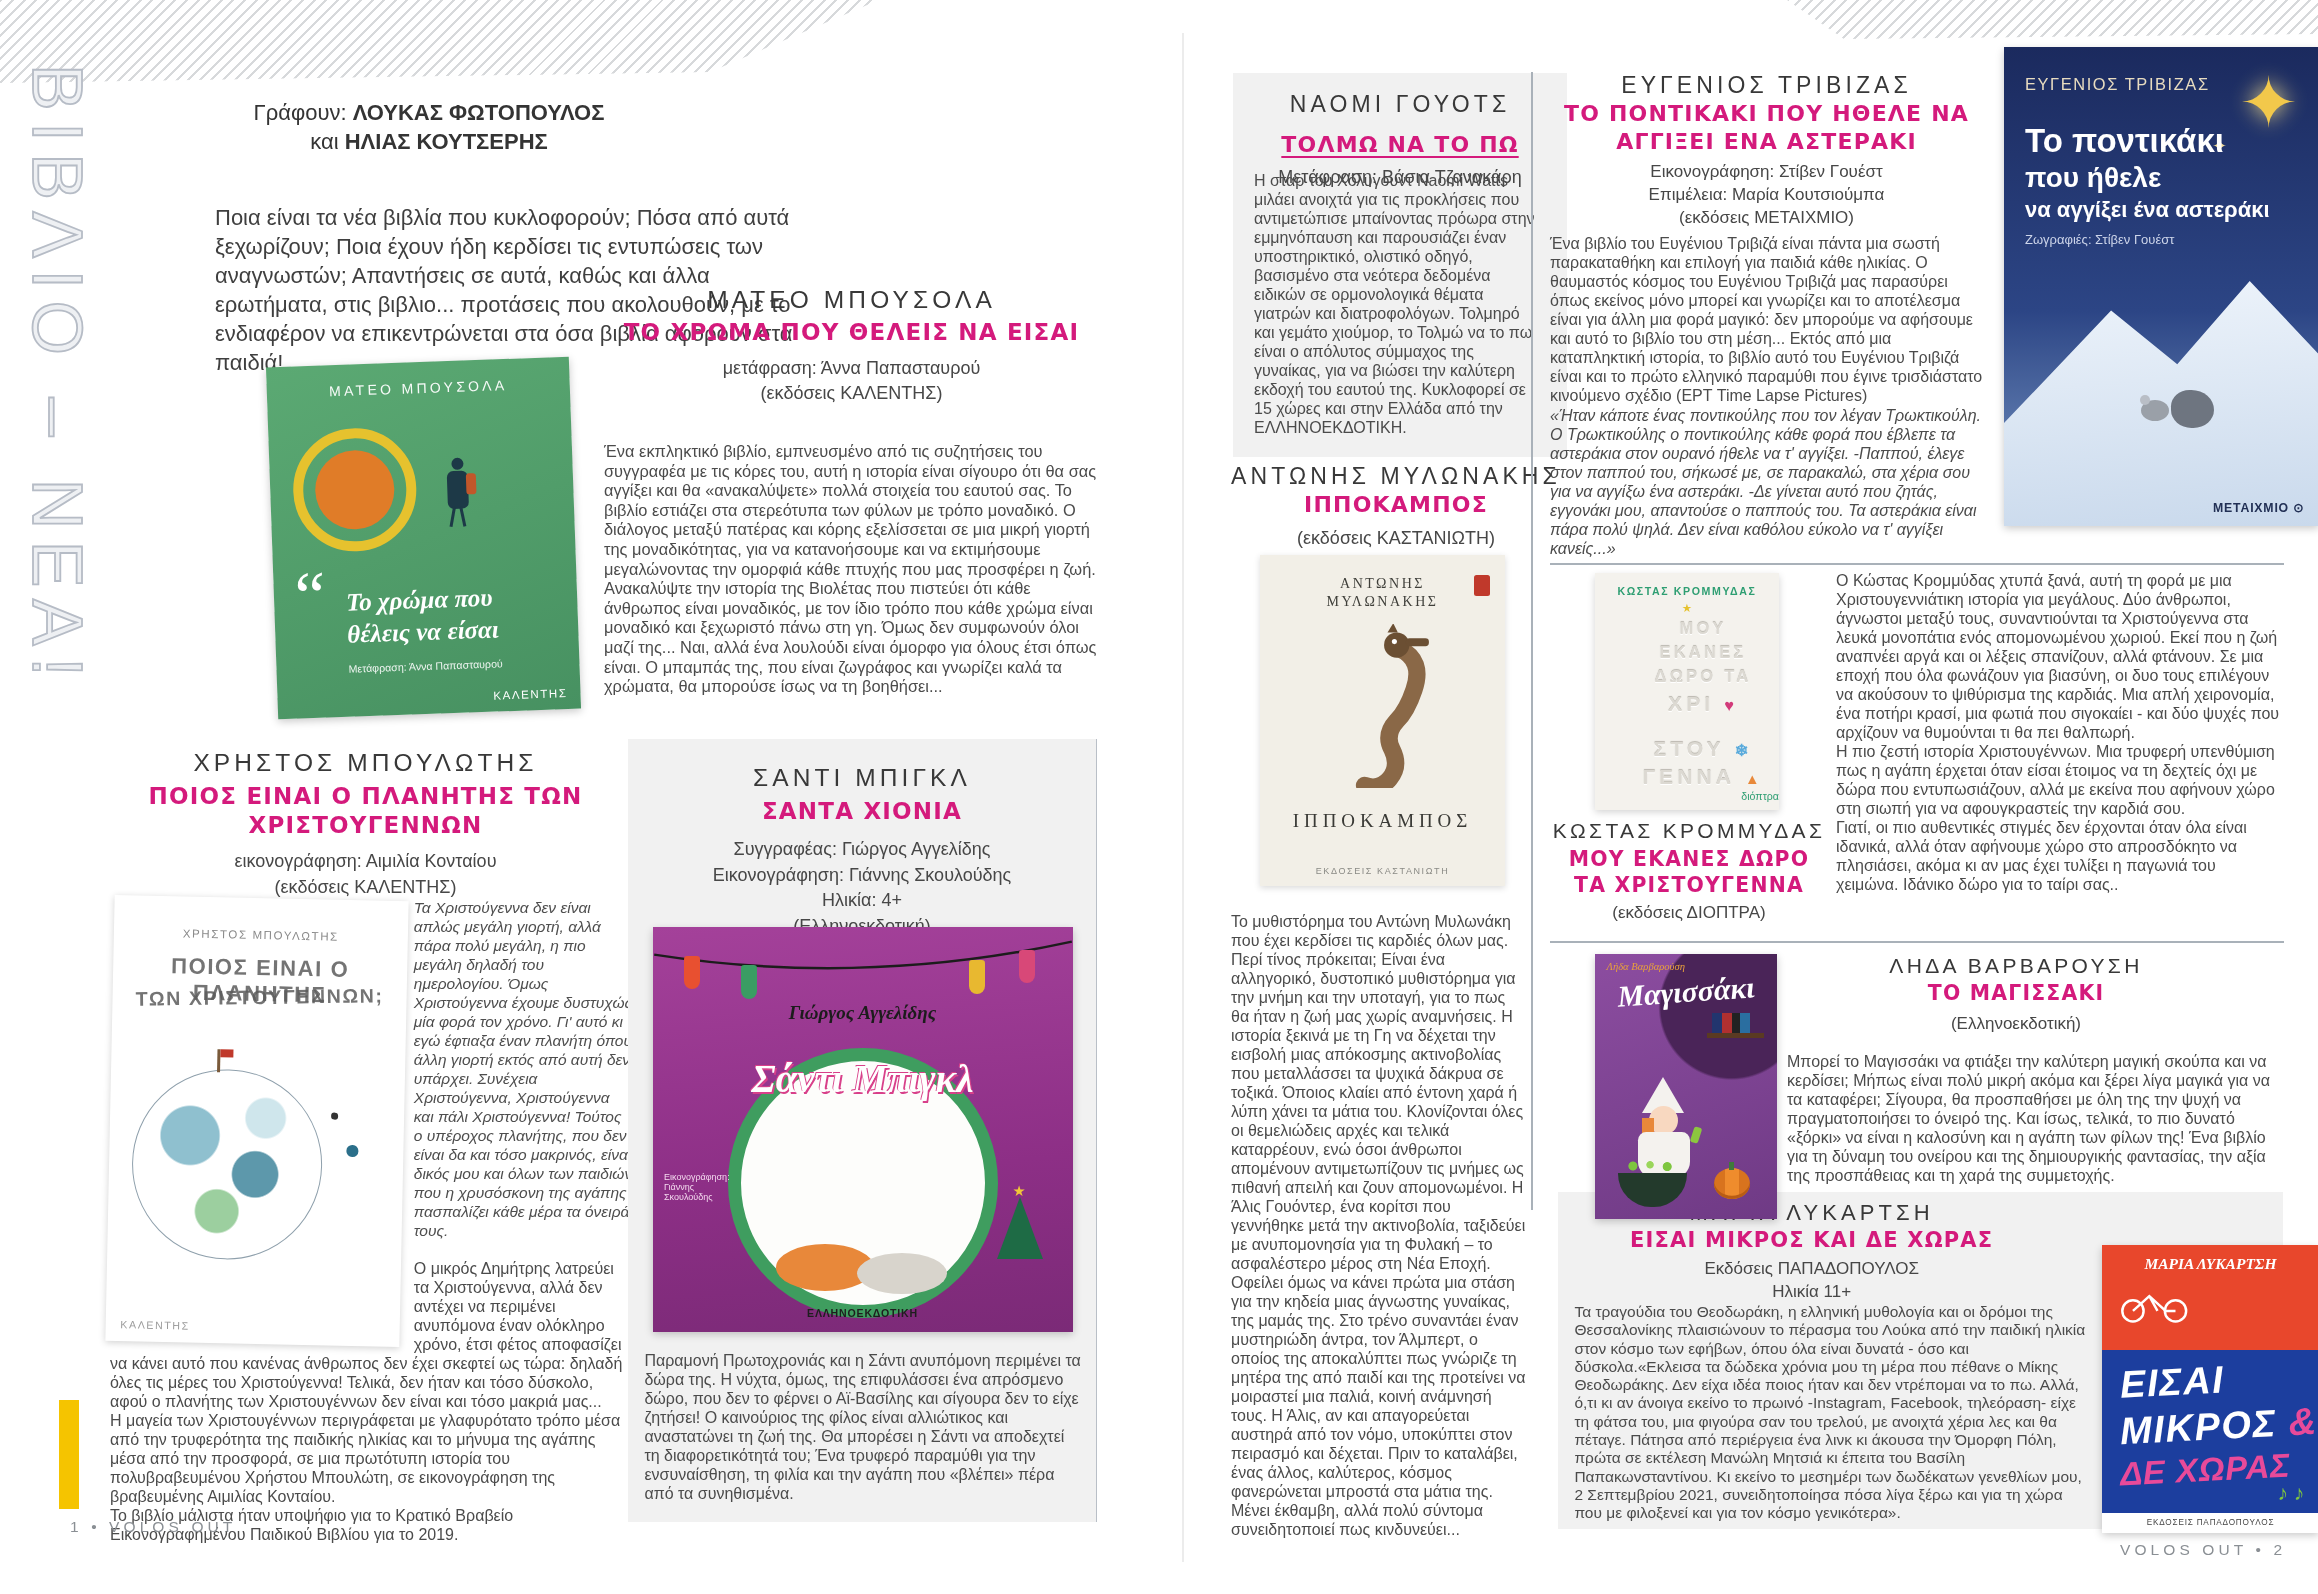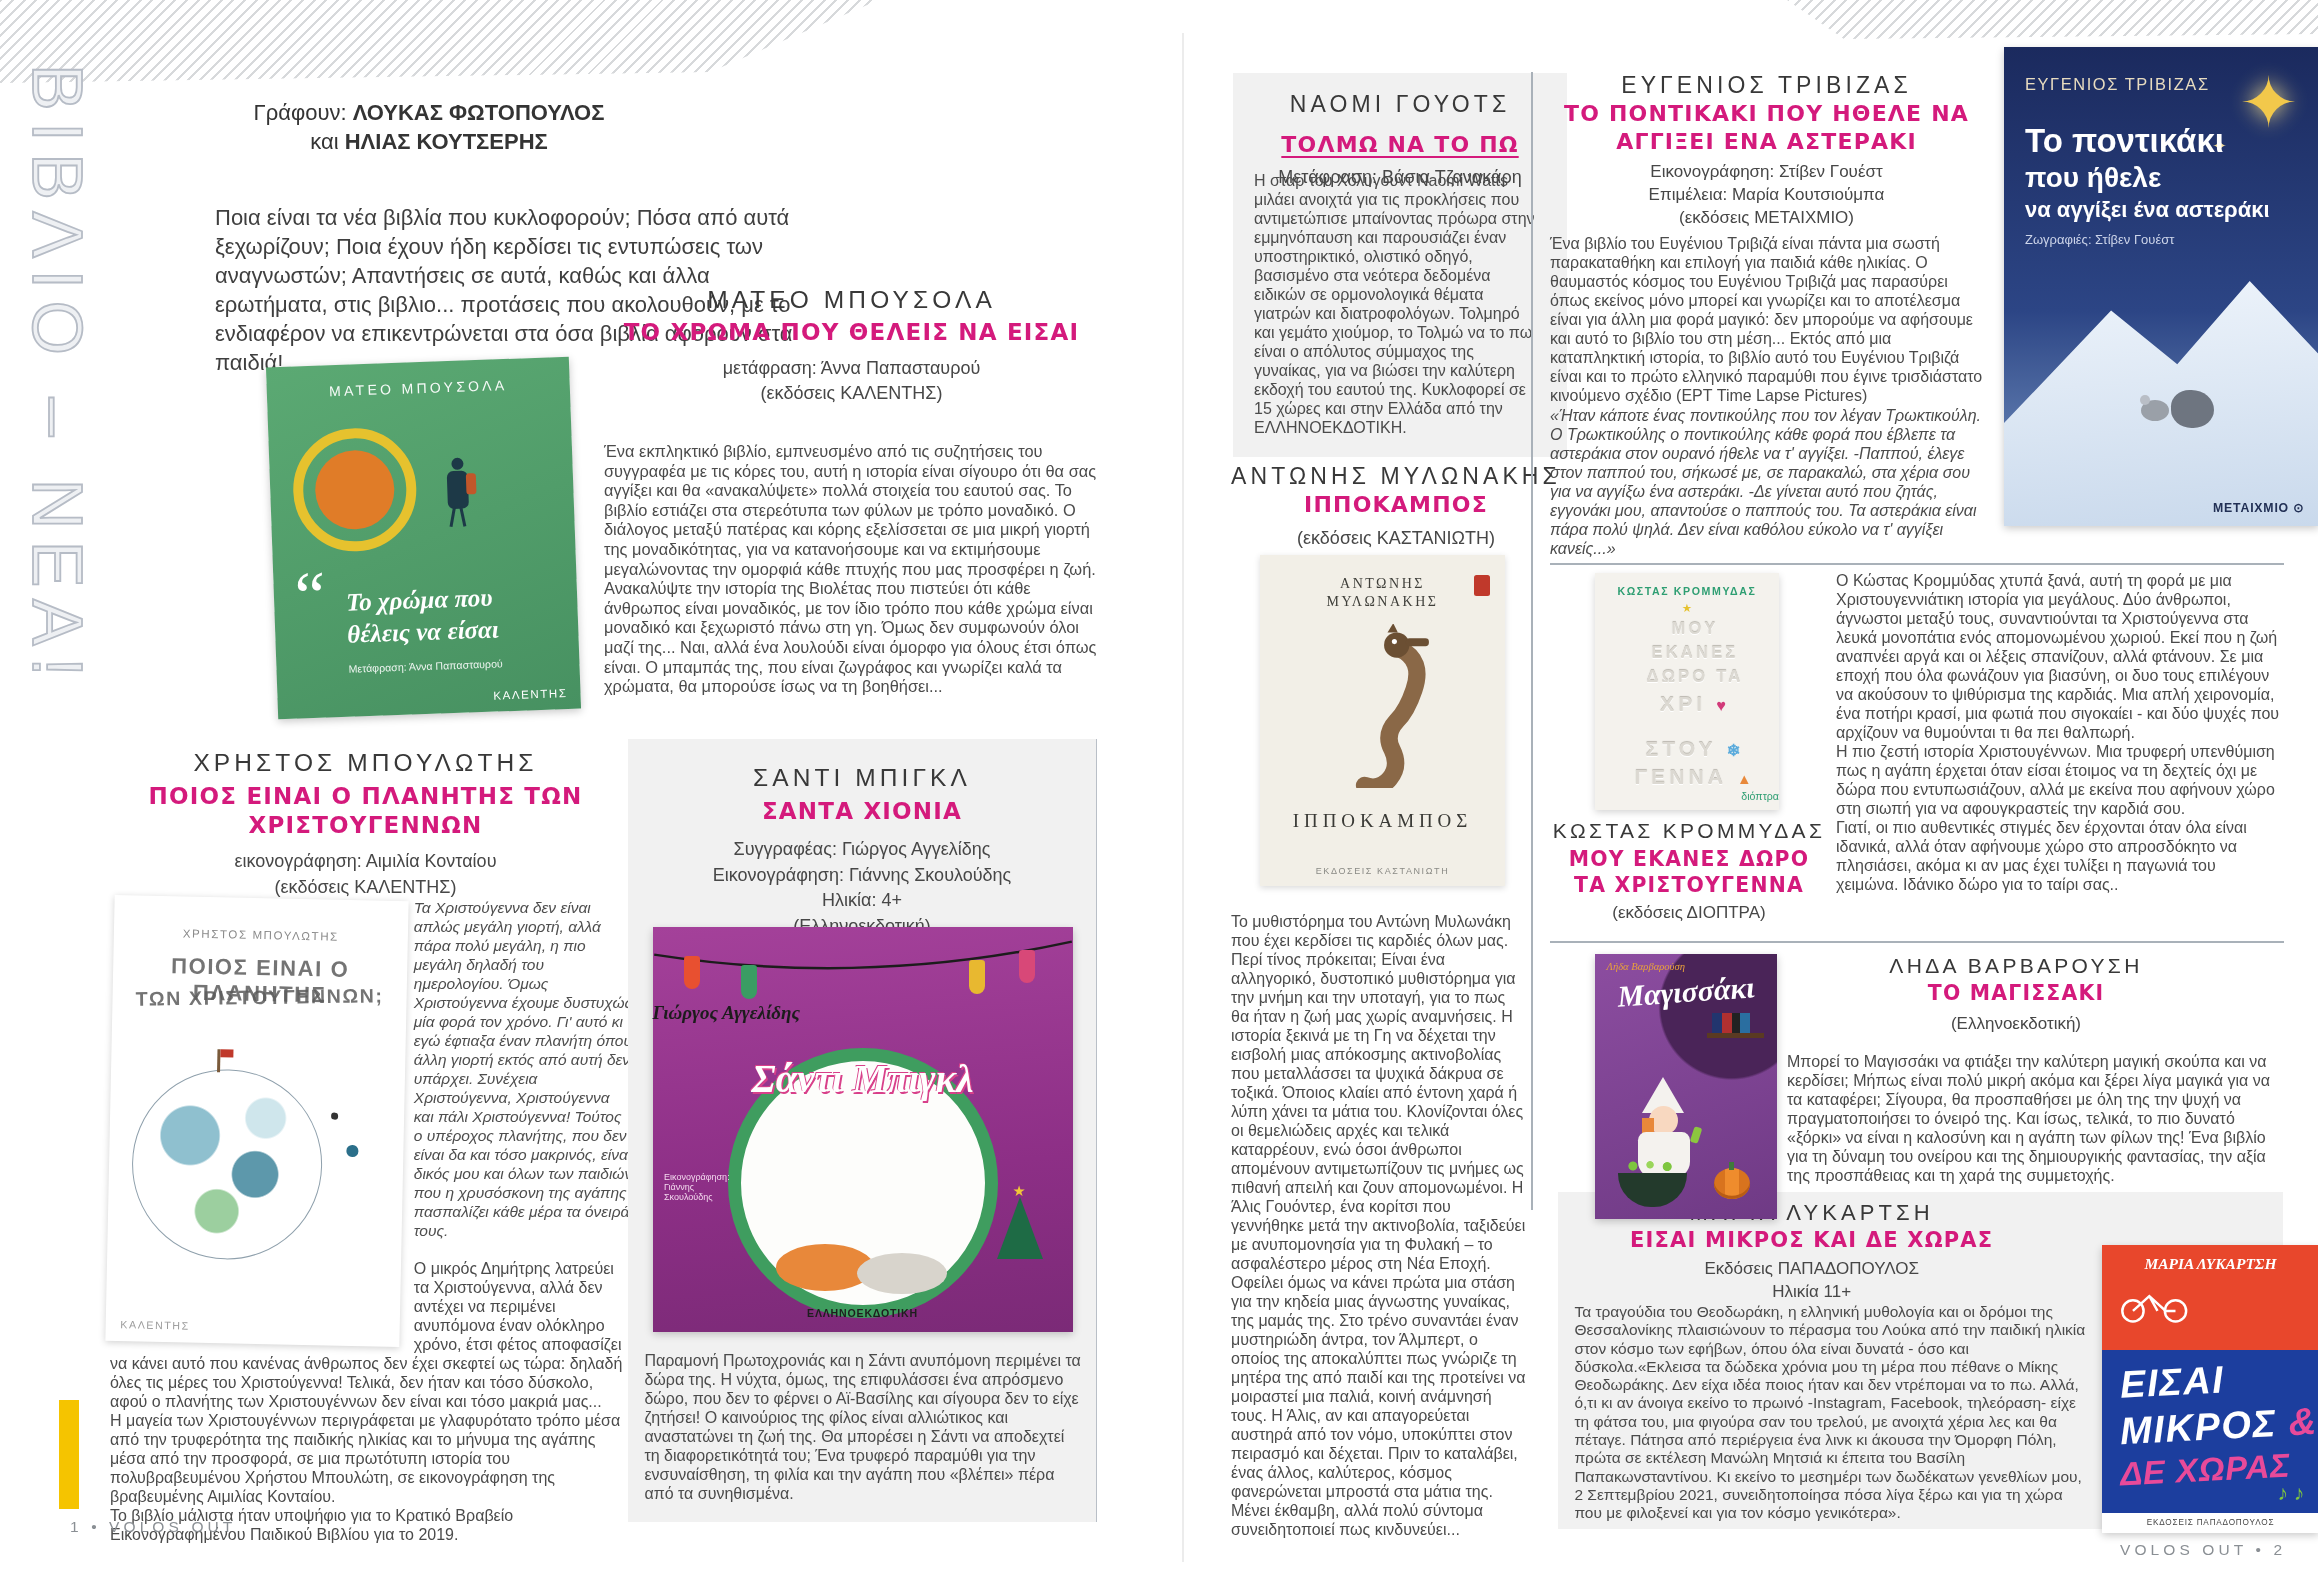--- a/index.html
+++ b/index.html
@@ -106,21 +106,21 @@
   <div class="credit" style="margin-top:4.9px;font-size:18px">(Ελληνοεκδοτική)</div>
 
   <div class="cover" style="left:24.5px;top:188px;width:420px;height:405px;background:linear-gradient(175deg,#a4419a 0%,#8d2f86 60%,#7b2a77 100%)">
     <svg width="420" height="65" style="position:absolute;left:0;top:0" viewBox="0 0 514 80">
       <path d="M0,34 Q257,74 514,18" stroke="#1c1c1c" stroke-width="3" fill="none"></path>
     </svg>
     <div class="abs" style="left:31px;top:29.4px;width:16.4px;height:33px;border-radius:3.3px 3.3px 8.2px 8.2px;background:#e85030"></div>
     <div class="abs" style="left:88px;top:38px;width:16.4px;height:34px;border-radius:3.3px 3.3px 8.2px 8.2px;background:#3a9d63"></div>
     <div class="abs" style="left:316px;top:33px;width:16.4px;height:34px;border-radius:3.3px 3.3px 8.2px 8.2px;background:#e8b830"></div>
     <div class="abs" style="left:366px;top:23px;width:16.4px;height:33px;border-radius:3.3px 3.3px 8.2px 8.2px;background:#d84878"></div>
-    <div class="abs script" style="left:0;top:75px;width:100%;font-size:19px;font-weight:bold;color:#1c1c1c">Γιώργος Αγγελίδης</div>
+    <div class="abs script" style="left:0;top:75px;width:100%;text-align:center;font-size:19px;font-weight:bold;color:#1c1c1c">Γιώργος Αγγελίδης</div>
     <div class="abs" style="left:75px;top:121px;width:270px;height:270px;border-radius:50%;background:#fdfdfb;border:13px solid #3f9d5f;box-sizing:border-box"></div>
     <div class="abs script" style="left:0;top:129px;width:100%;text-align:center;font-size:39px;font-weight:bold;color:#ffffff;
                 text-shadow:1.6px 1.6px 0 #d8408a,-0.8px -0.8px 0 #d8408a">Σάντι Μπιγκλ</div>
     <div class="abs" style="left:11.5px;top:245px;width:70px;font-size:9px;color:#f4d9ef">Εικονογράφηση: Γιάννης Σκουλούδης</div>
     <div class="abs" style="left:123px;top:317px;width:98px;height:47px;border-radius:50%;background:#e8883a"></div>
     <div class="abs" style="left:204px;top:326px;width:90px;height:41px;border-radius:50%;background:#d8d4cc"></div>
     <div class="abs" style="left:344px;top:270px;width:0;height:0;border-left:23px solid transparent;border-right:23px solid transparent;border-bottom:62px solid #1e6b45"></div>
     <div class="abs" style="left:360px;top:255px;color:#f0c838;font-size:14.7px">★</div>
     <div class="abs" style="left:0;bottom:13px;width:100%;text-align:center;font-size:10.6px;font-weight:bold;letter-spacing:0.8px;color:#1e1e1e">ΕΛΛΗΝΟΕΚΔΟΤΙΚΗ</div>
   </div>
@@ -183,21 +183,21 @@
   <div class="abs" style="left:136px;bottom:121px;width:9.8px;height:9.8px;border-radius:50%;background:#b9bec6"></div>
   <div class="abs" style="left:167px;bottom:98px;width:43px;height:38px;border-radius:45% 55% 50% 50%;background:#6e7580"></div>
   <div class="abs" style="right:14.7px;bottom:11.5px;font-size:12.3px;letter-spacing:0.8px;color:#223055;font-weight:bold">ΜΕΤΑΙΧΜΙΟ ⊙</div>
 </div>
 
 <div class="abs rule-h" style="left:1550px;top:563px;width:734px"></div>
 
 <div class="cover" style="left:1595px;top:573px;width:184px;height:237px;background:#f4f2ed;box-shadow:0 2.5px 7.4px rgba(0,0,0,.18)">
   <div class="abs" style="left:0;top:11.5px;width:100%;text-align:center;font-size:10.6px;letter-spacing:1.6px;color:var(--krommydas-green,#2e9e72);font-weight:bold">ΚΩΣΤΑΣ ΚΡΟΜΜΥΔΑΣ</div>
   <div class="abs" style="left:0;top:28px;width:100%;text-align:center;font-size:11.5px;color:#e6c22e">★</div>
-  <div class="abs" style="left:8px;top:46px;width:100%;text-align:center;color:#dcd9d2;font-weight:bold;
+  <div class="abs" style="left:16px;top:46px;width:100%;text-align:center;color:#dcd9d2;font-weight:bold;
               text-shadow:0 0.8px 0 #ffffff,0 -0.8px 0.8px #bdbab2">
     <div style="font-size:16.4px;letter-spacing:3.3px">ΜΟΥ</div>
     <div style="font-size:16.4px;letter-spacing:3.3px;margin-top:4.9px">ΕΚΑΝΕΣ</div>
     <div style="font-size:16.4px;letter-spacing:3.3px;margin-top:4.9px">ΔΩΡΟ ΤΑ</div>
     <div style="font-size:21px;letter-spacing:4.1px;margin-top:6.5px">
       <span>ΧΡΙ</span>
       <span style="color:#d23b7a;text-shadow:none;font-size:16.4px">♥</span>
     </div>
     <div style="font-size:21px;letter-spacing:4.1px;margin-top:21px">
       <span>ΣΤΟΥ</span>

